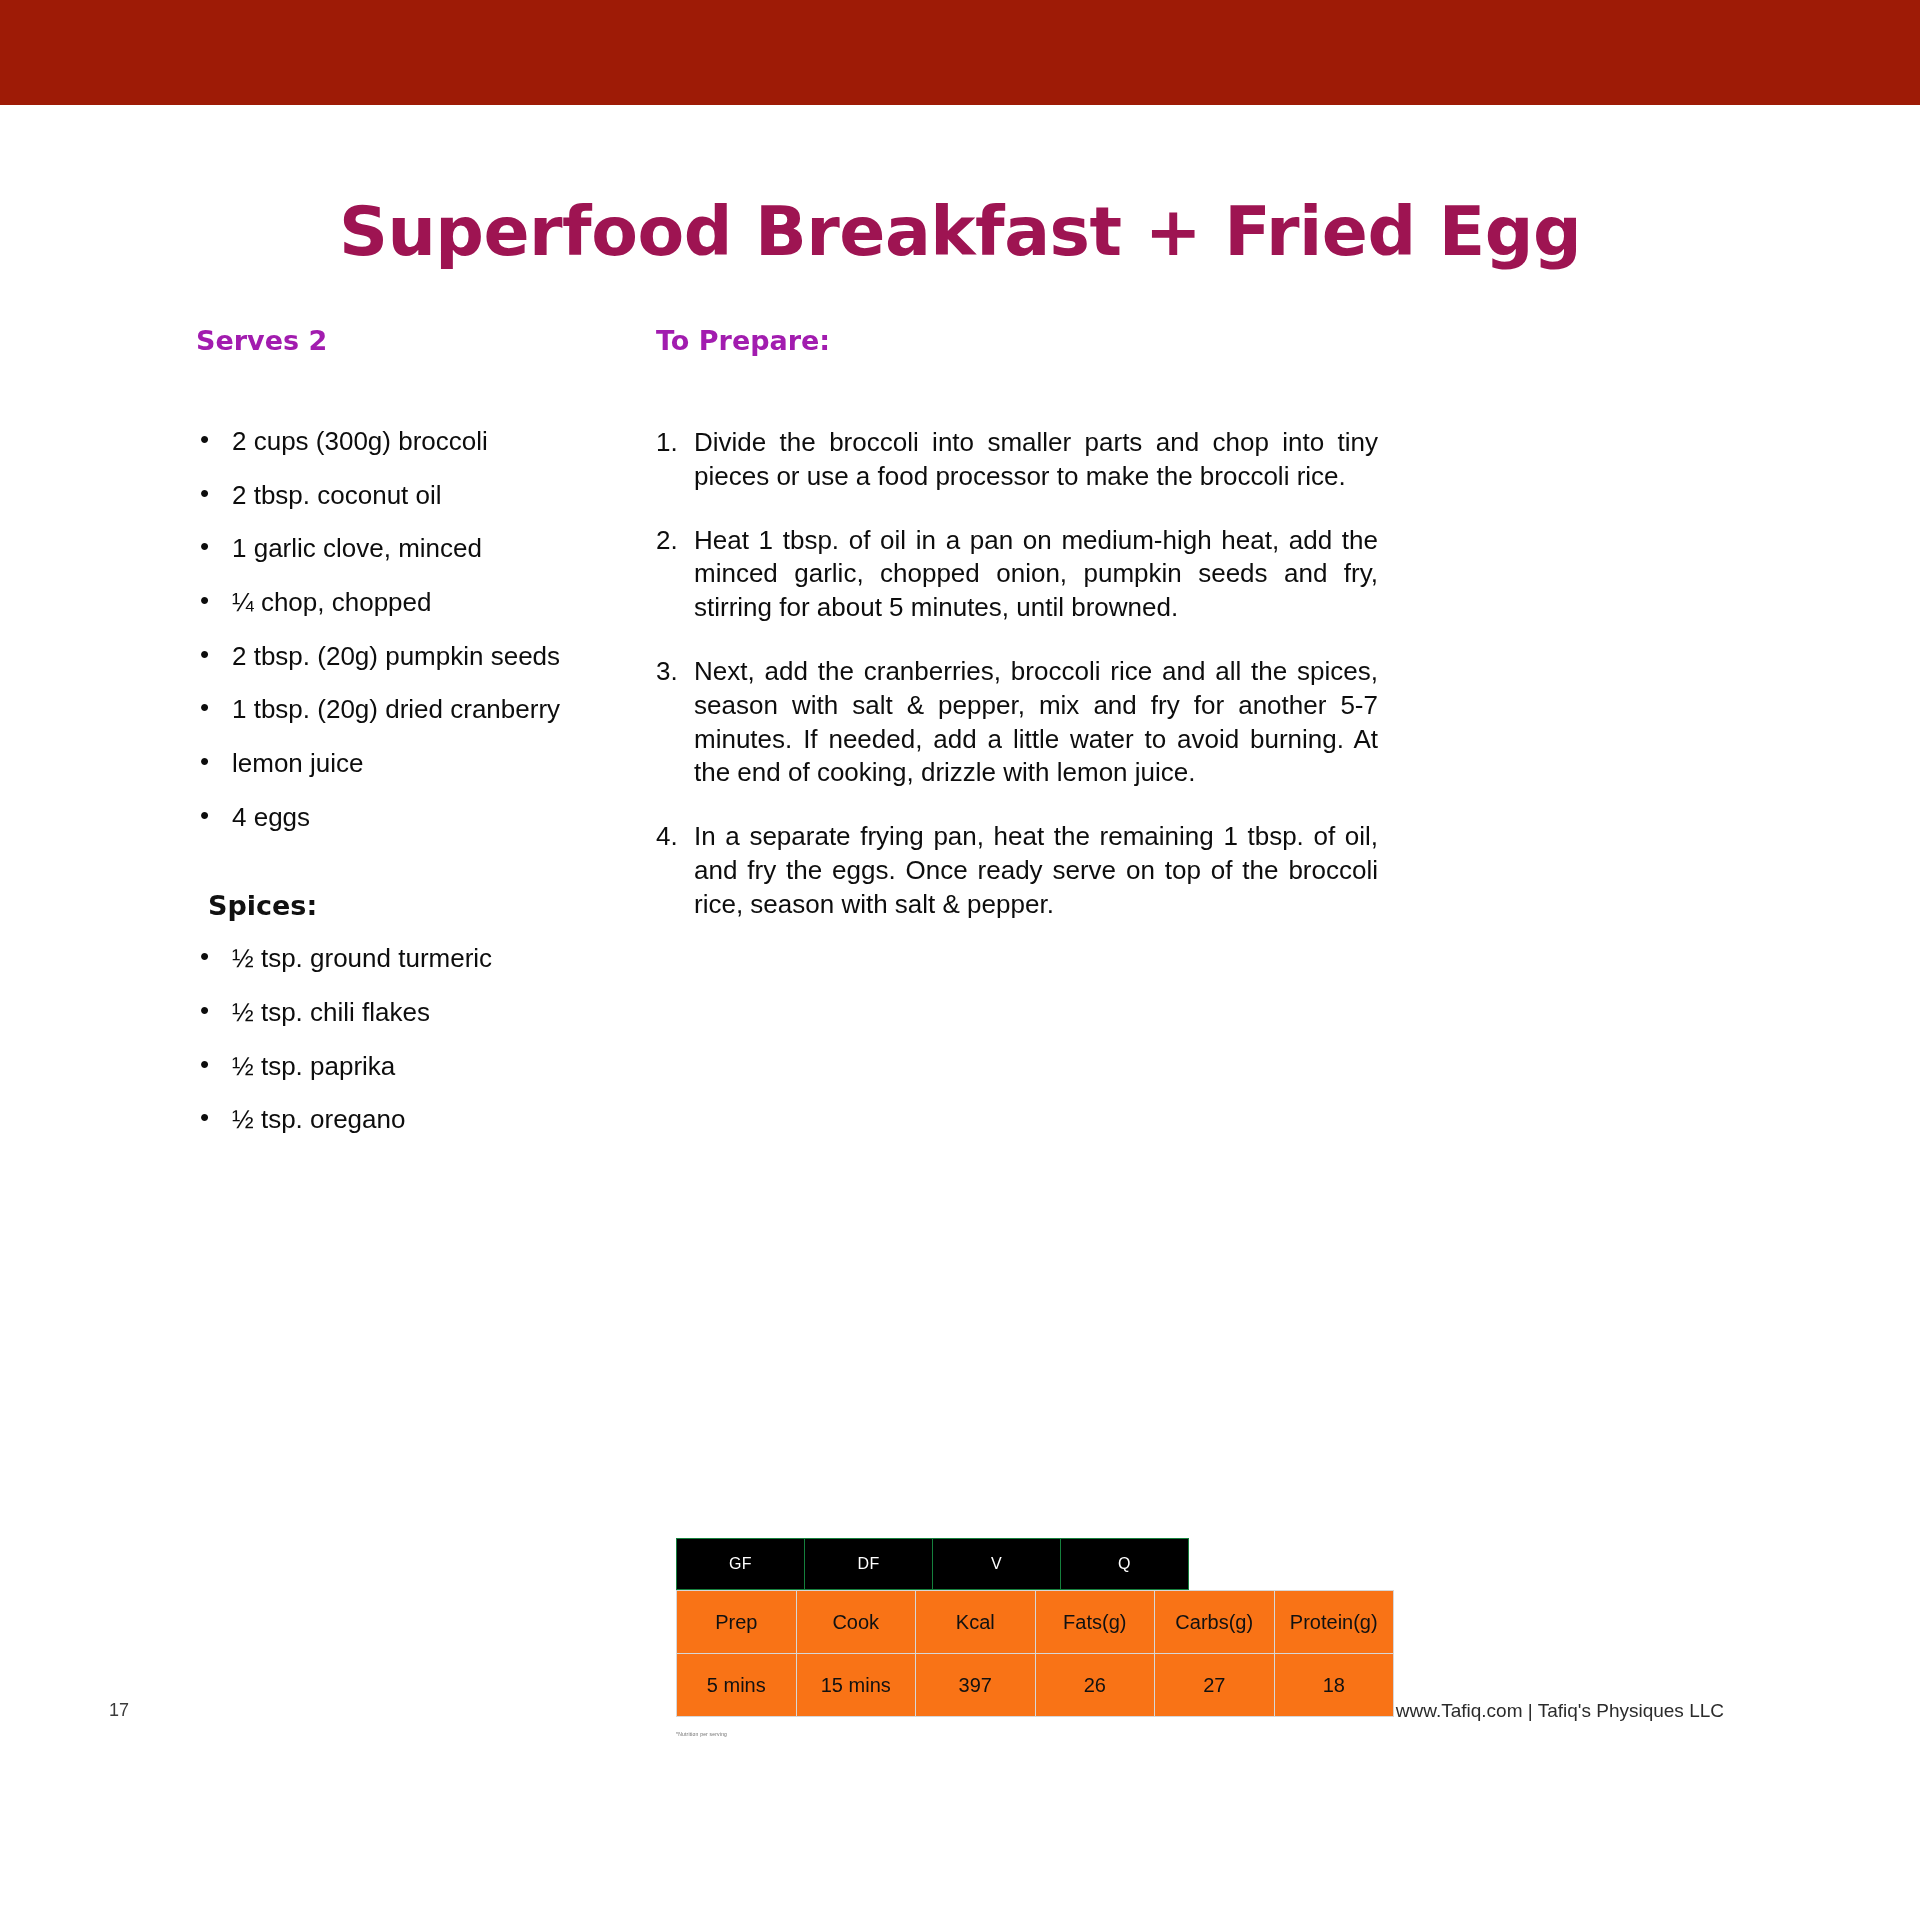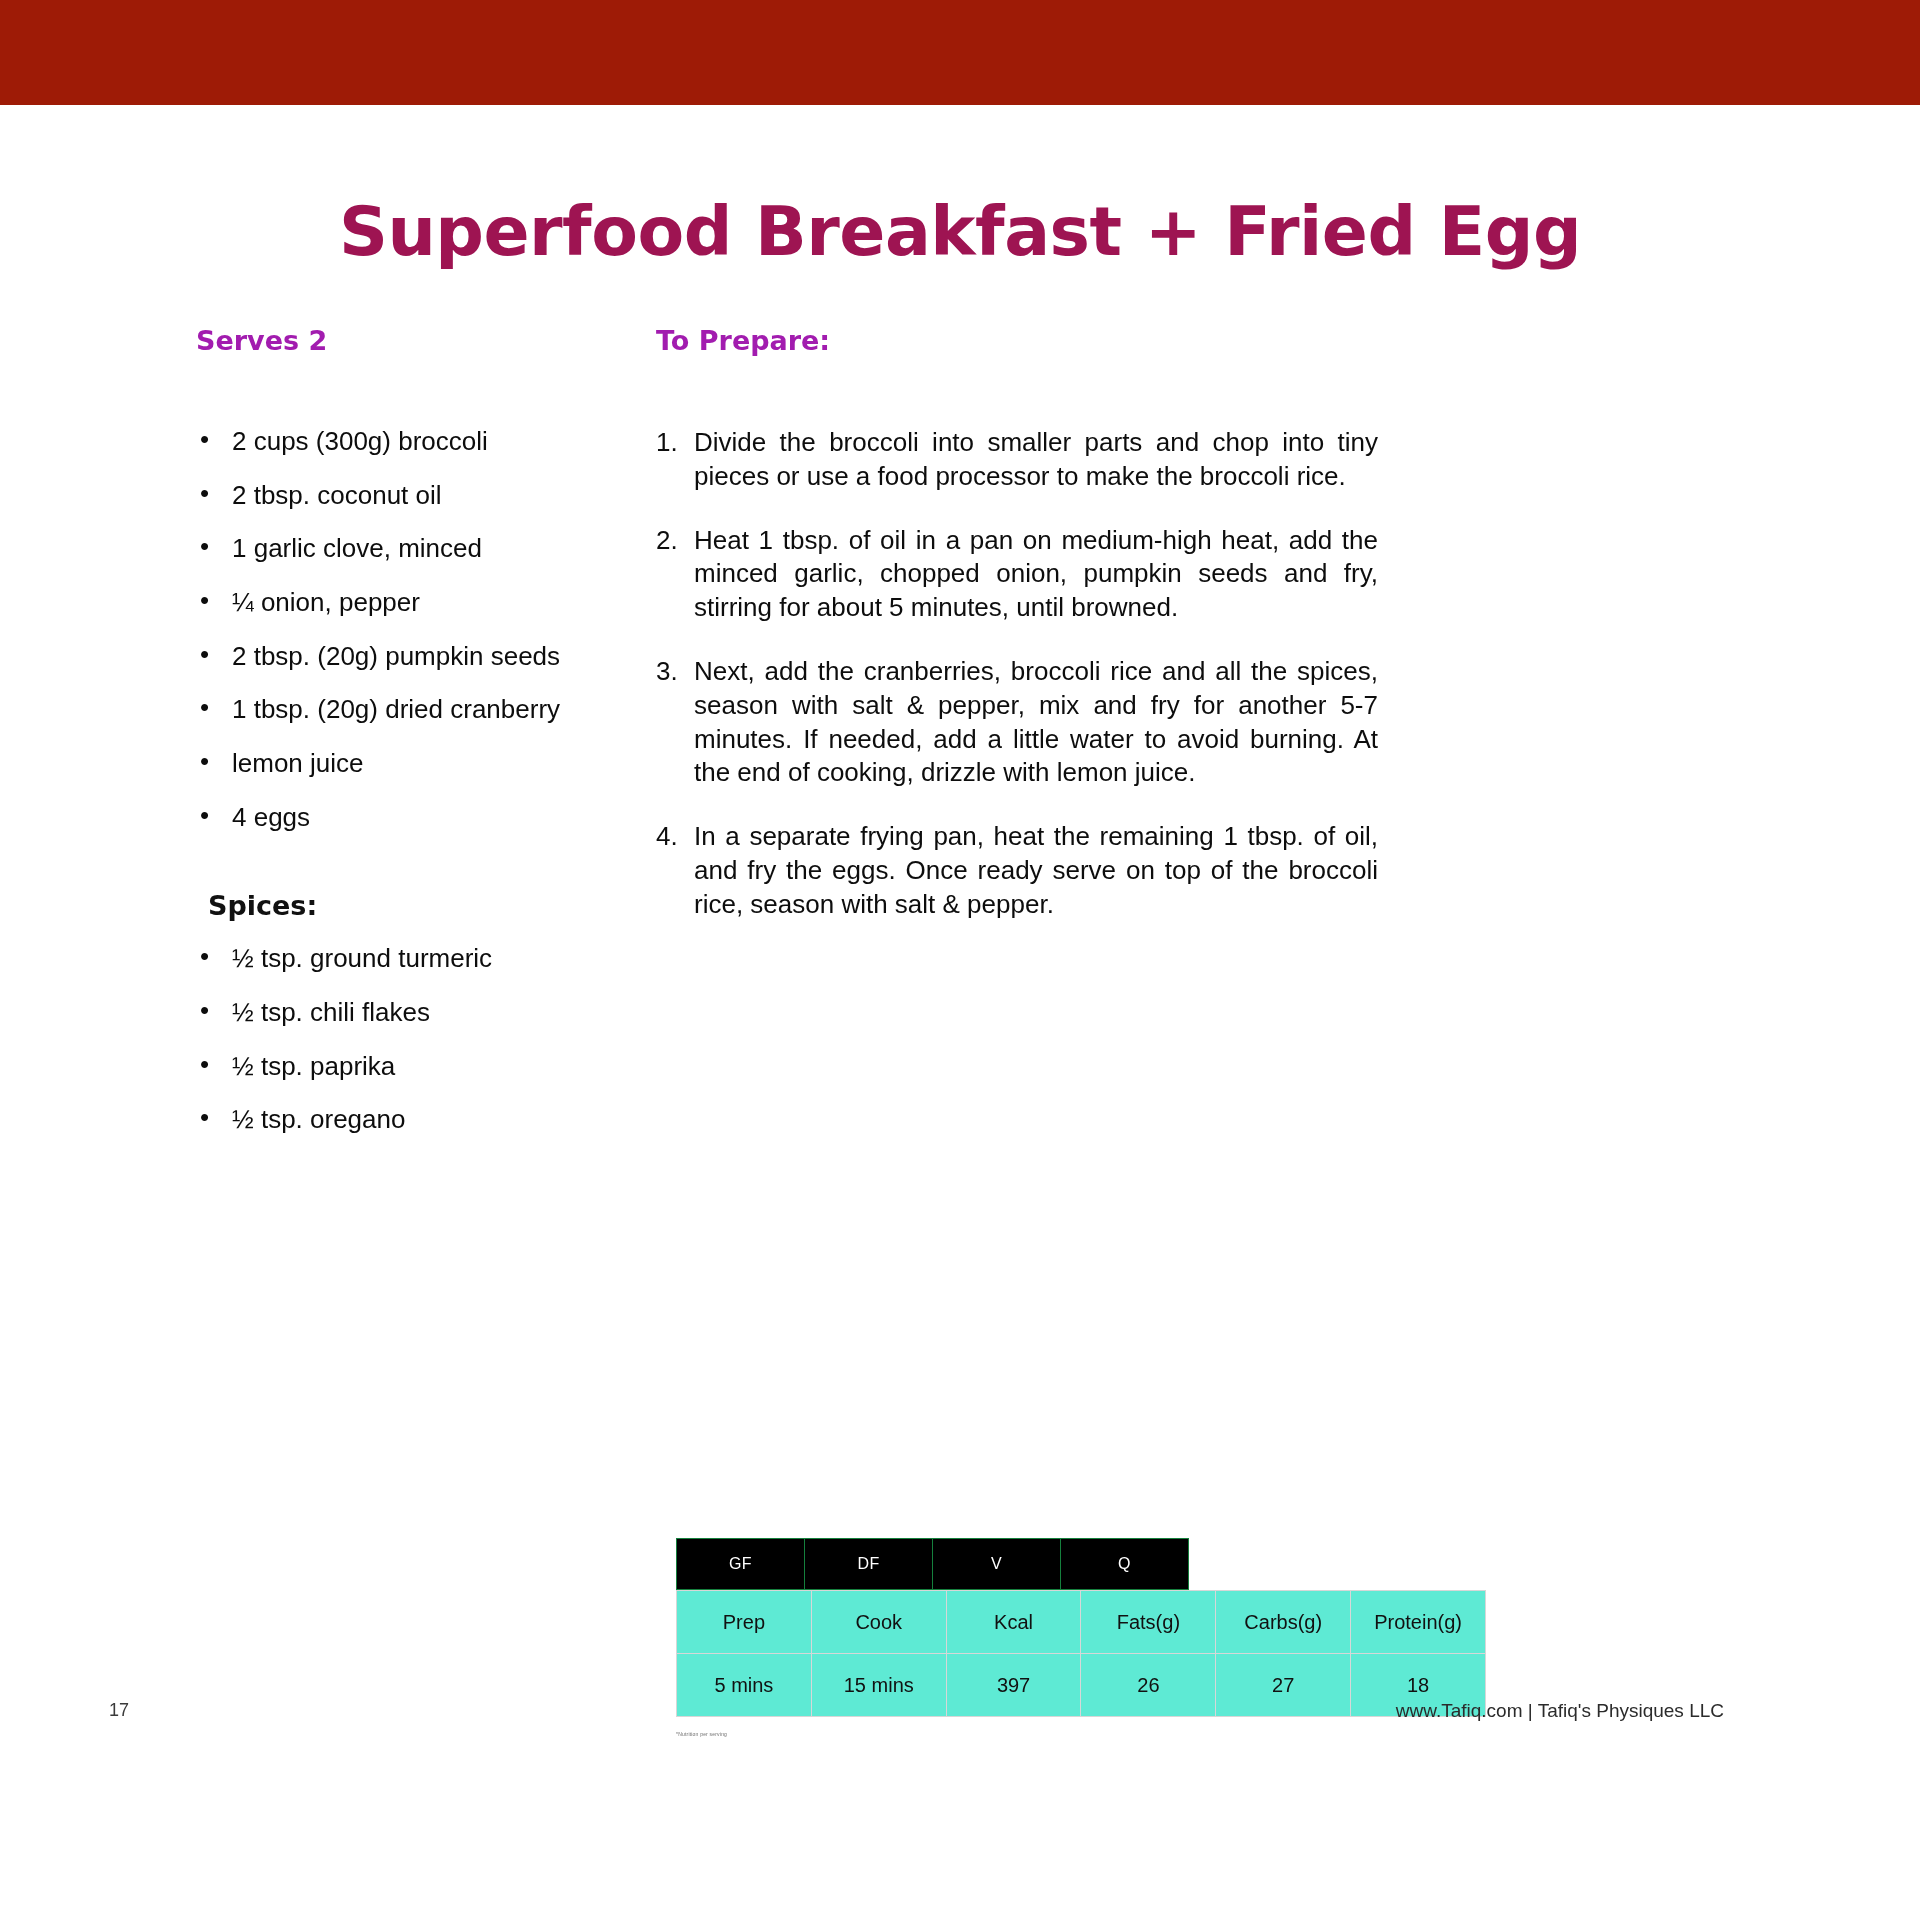--- a/index.html
+++ b/index.html
@@ -142,22 +142,22 @@
     vertical-align: middle;
     color: #ffffff;
     font-size: 16px;
     letter-spacing: 0.4px;
     border: 1px solid #15803d;
     width: 125px;
   }
   table.nutrition {
     border-collapse: collapse;
     table-layout: fixed;
-    width: 810px;
-    background: #5eead4;
+    width: 718px;
+    background: #f97316;
   }
   table.nutrition td {
     height: 60px;
     text-align: center;
     vertical-align: middle;
     font-size: 20px;
     color: #111111;
     border: 1px solid #d7d7d7;
   }
   .note-tiny {
@@ -193,21 +193,21 @@
 
 <div class="col-left">
 
   <div class="heading-magenta">Serves 2</div>
 
   <div class="ingredients-wrap">
     <ul class="bullets">
       <li>2 cups (300g) broccoli</li>
       <li>2 tbsp. coconut oil</li>
       <li>1 garlic clove, minced</li>
-      <li>¼ onion, pepper</li>
+      <li>¼ chop, chopped</li>
       <li>2 tbsp. (20g) pumpkin seeds</li>
       <li>1 tbsp. (20g) dried cranberry</li>
       <li>lemon juice</li>
       <li>4 eggs</li>
     </ul>
   </div>
 
   <div class="spices-head-wrap">
     <div class="heading-black">Spices:</div>
   </div>

